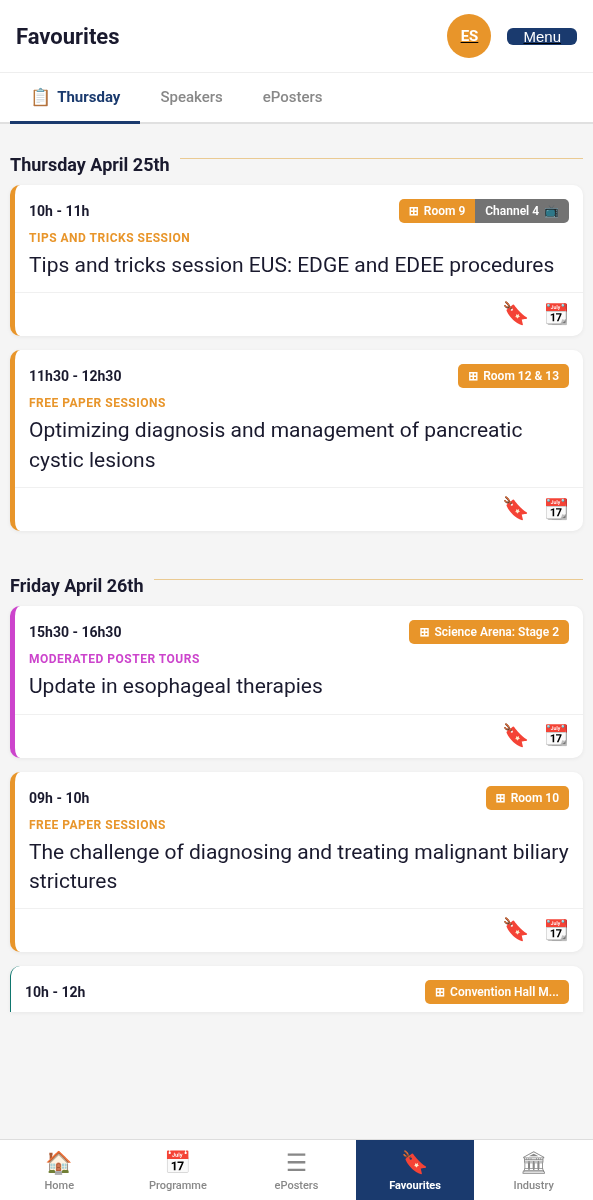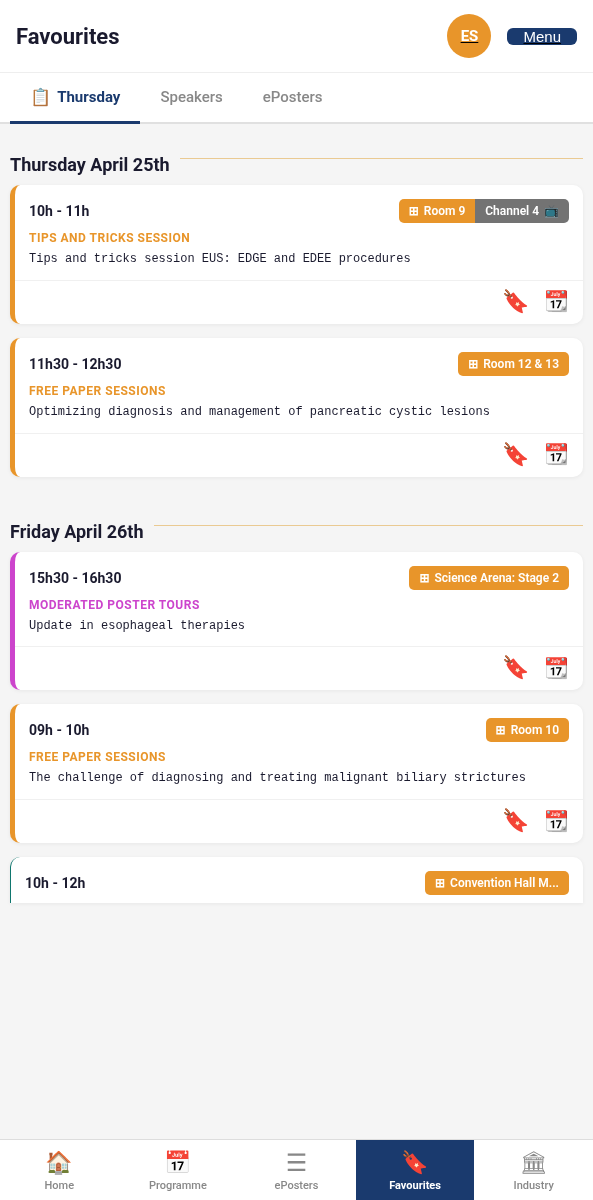--- a/index.html
+++ b/index.html
@@ -177,25 +177,24 @@
       letter-spacing: 0.5px;
       margin-bottom: 6px;
       text-transform: uppercase;
     }
     .session-type.purple {
       color: #cc44cc;
     }
 
     
     .session-title {
-      font-size: 12px;
+      font-size: 21px;
       color: #1a1a2e;
       line-height: 1.4;
       margin-bottom: 12px;
-      font-family: Liberation Mono, monospace;
     }
 
     
     .action-row {
       display: flex;
       justify-content: flex-end;
       align-items: center;
       gap: 14px;
       padding: 8px 14px 10px;
       border-top: 1px solid #f0f0f0;

